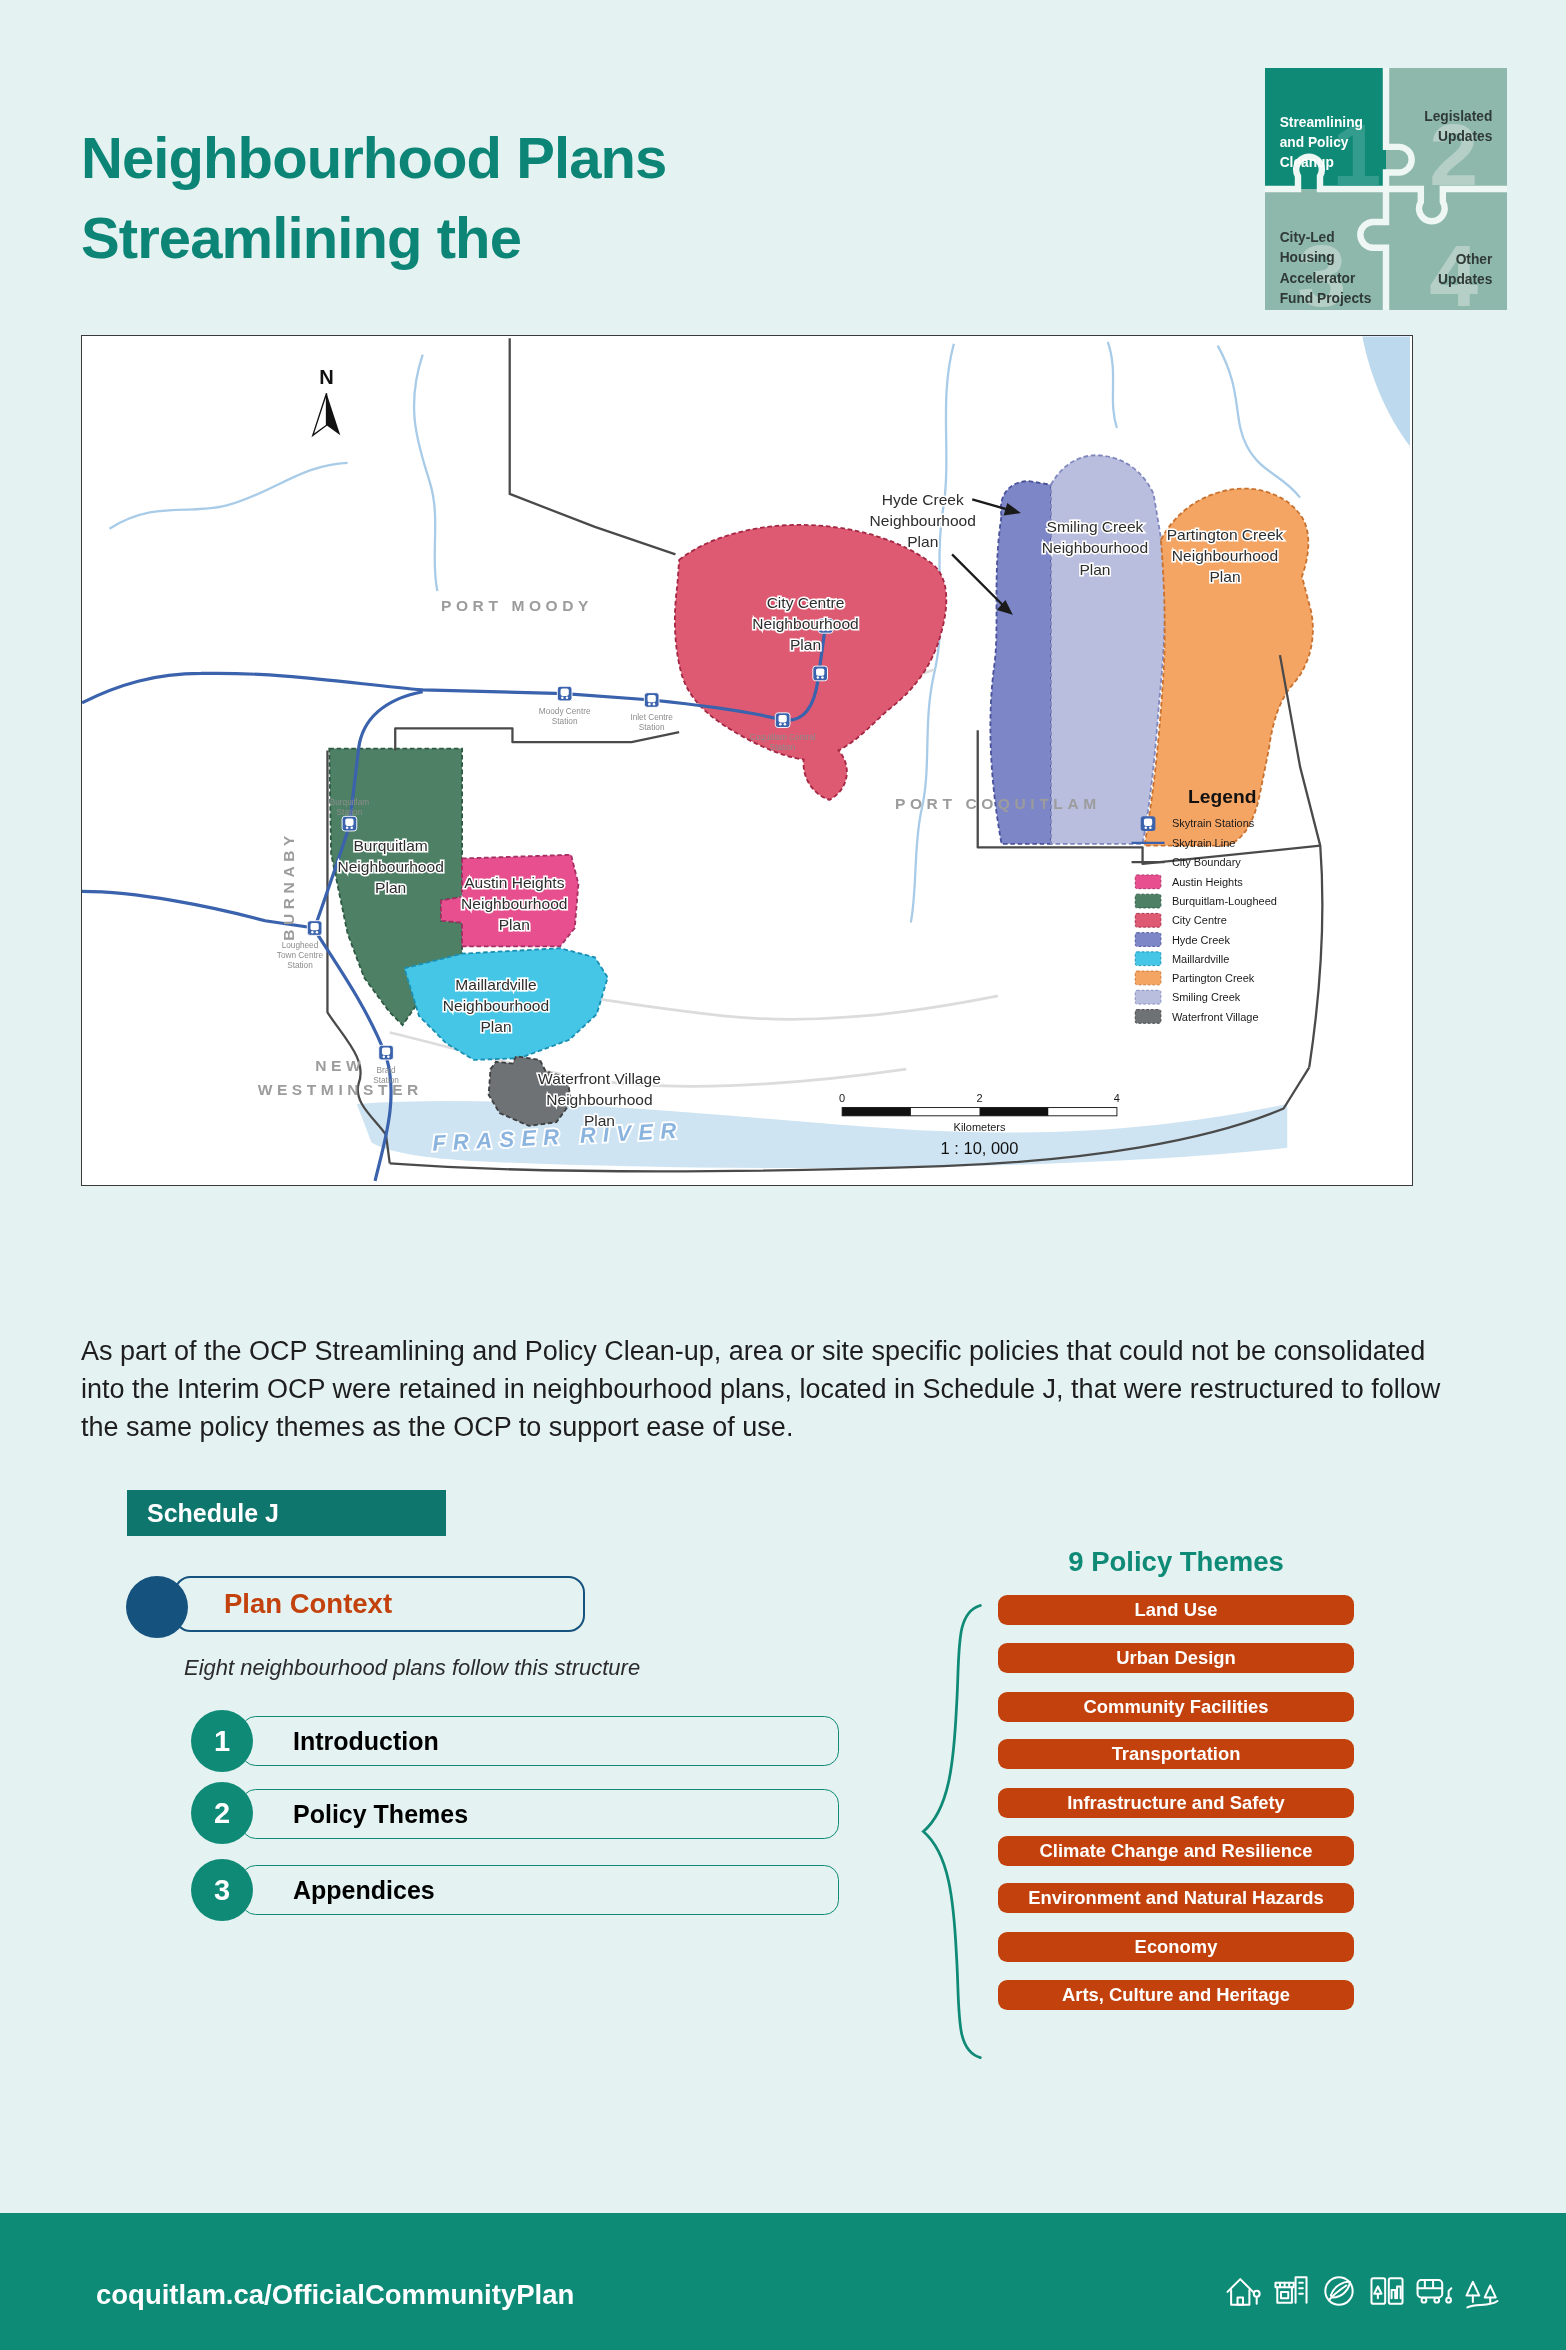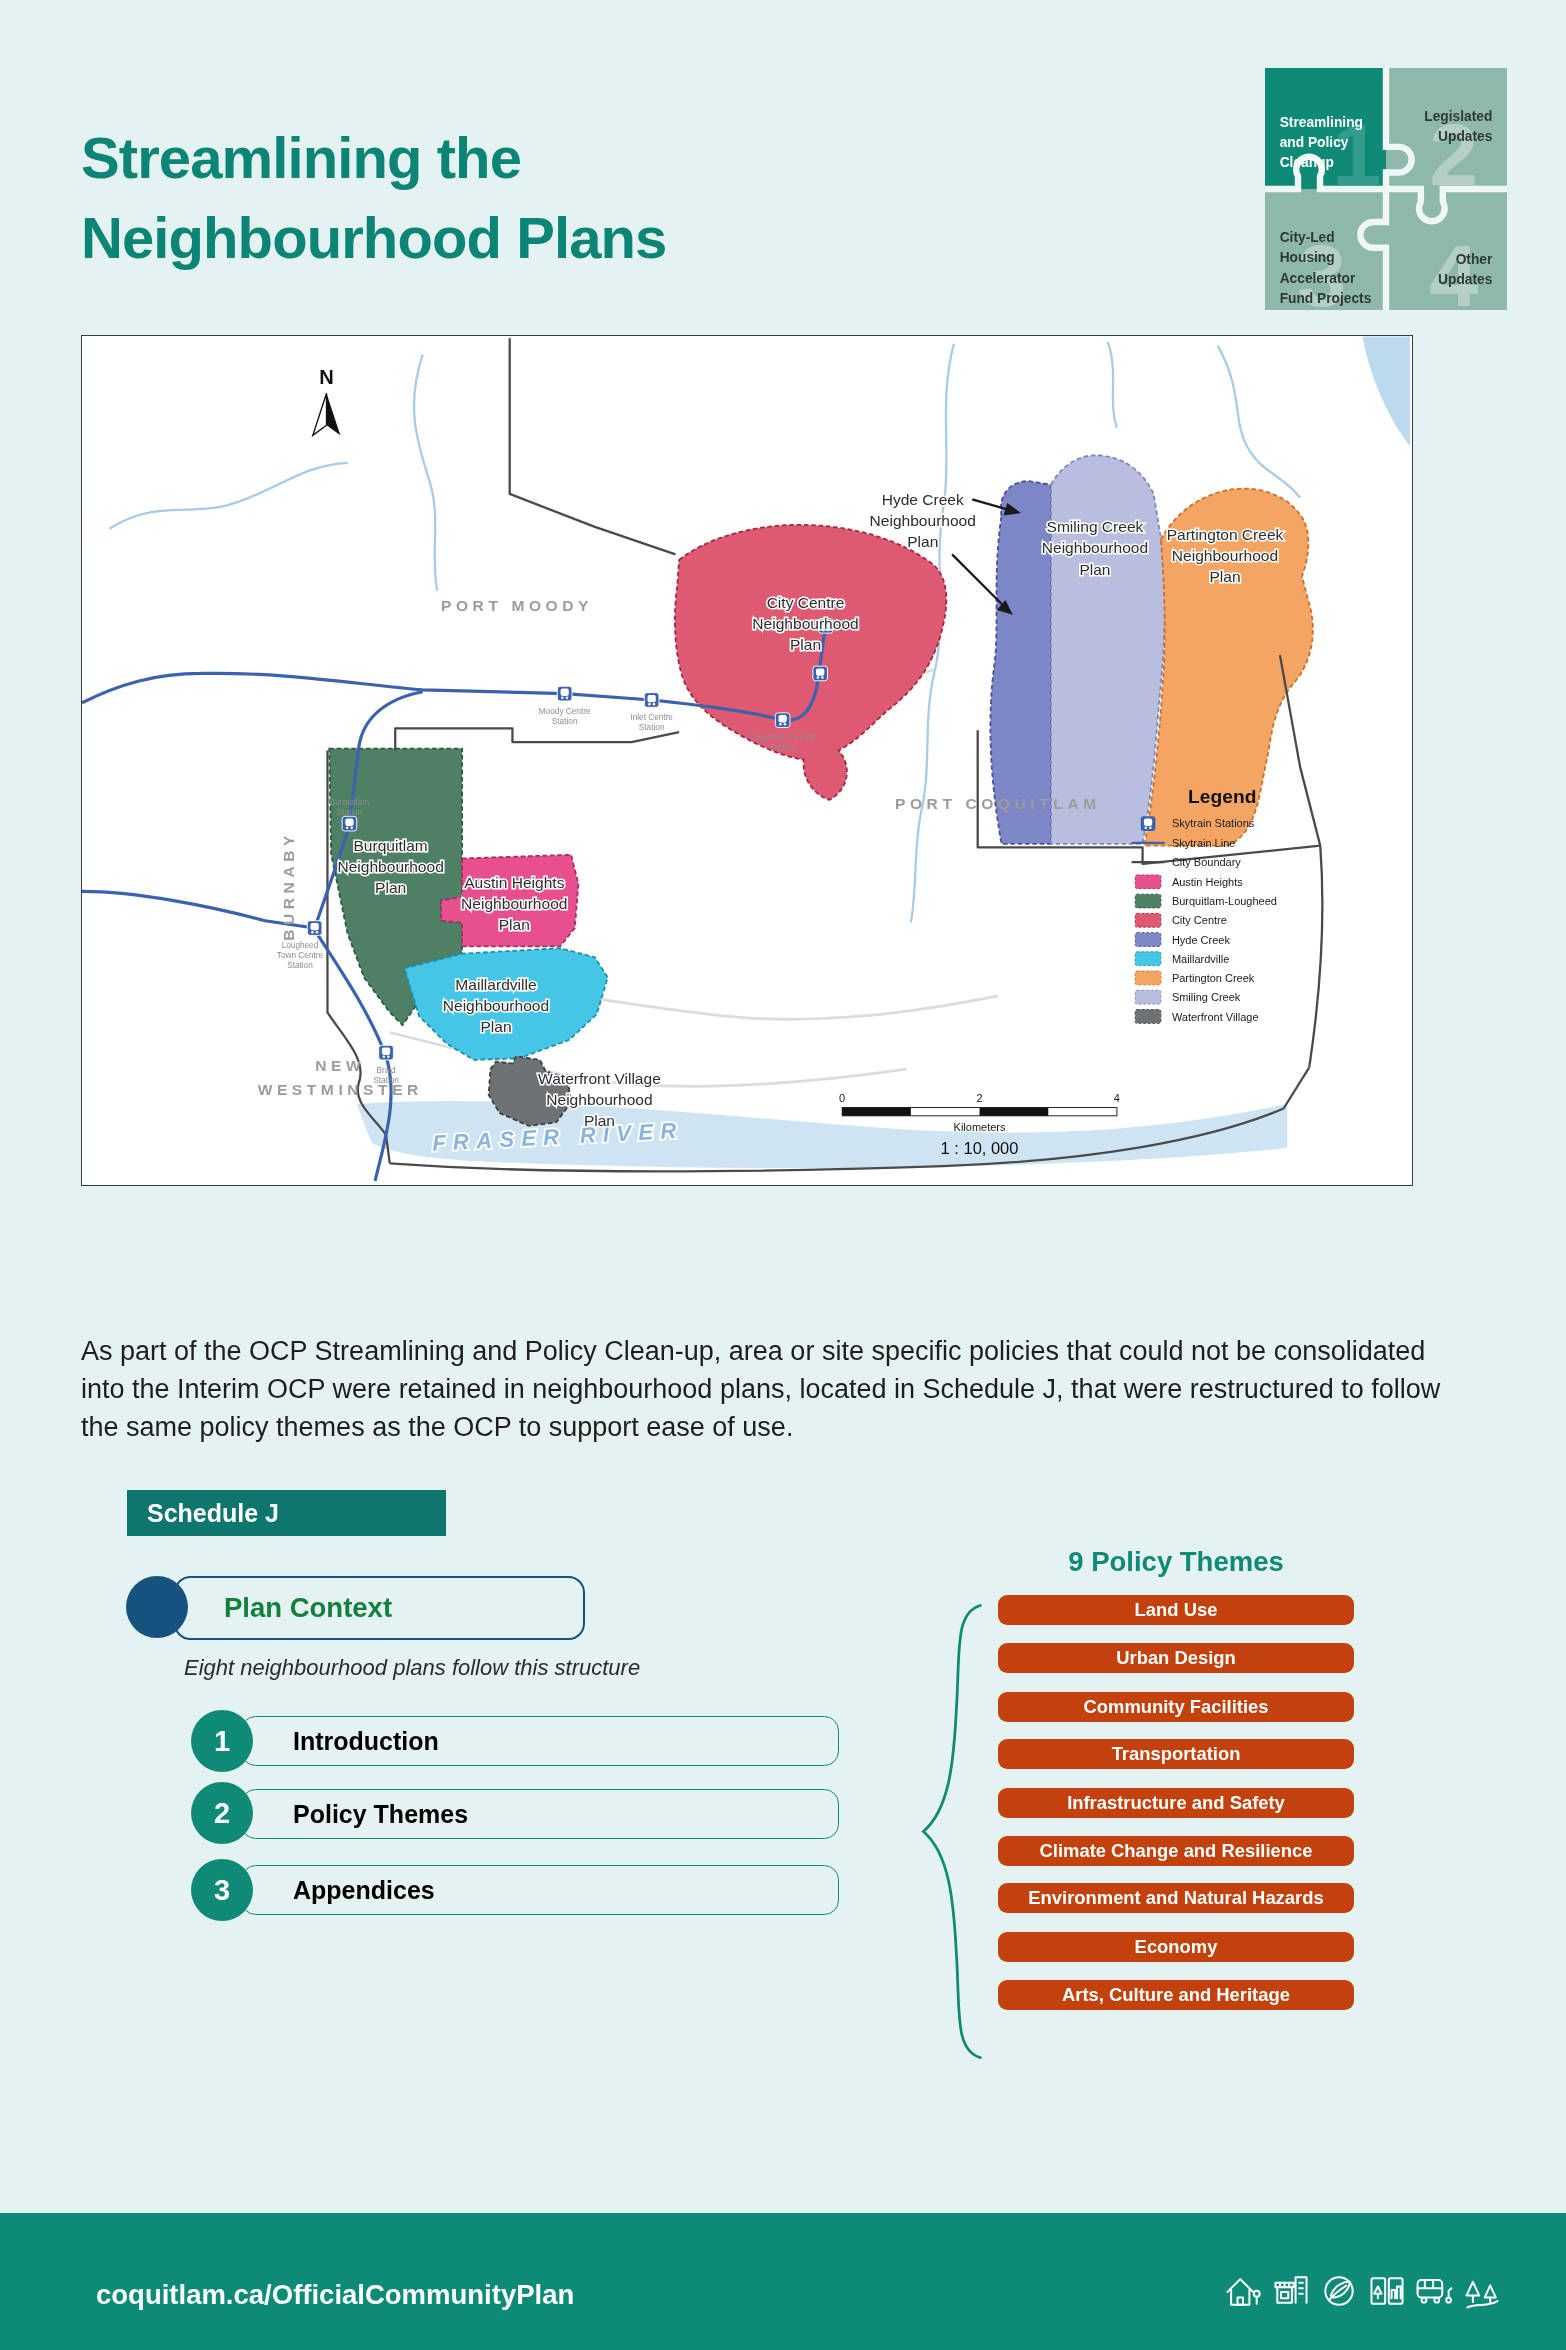--- a/index.html
+++ b/index.html
@@ -19,23 +19,23 @@
   .citylabel{font-weight:bold;font-size:17px;fill:#9c9c9c;letter-spacing:5px;text-anchor:middle;}
   .rl{font-size:17px;fill:#2d2d2d;stroke:#ffffff;stroke-width:3.5px;paint-order:stroke;text-anchor:middle;}
   .stlbl{font-size:9px;fill:#8d8d8d;text-anchor:middle;}
   .lgd{font-size:12px;fill:#1a1a1a;}
   .region{stroke-width:2;stroke-dasharray:5 3;}
   
   #body-text{left:81px;top:1300px;width:1377px;font-size:27px;line-height:38px;color:#1e1e1e;margin-top:32px;}
   
   #schedule-badge{left:127px;top:1490px;width:319px;height:46px;background:#0f766e;
       color:#fff;font-weight:bold;font-size:25px;display:flex;align-items:center;padding-left:20px;box-sizing:border-box;}
-  .ctx-box{left:174px;top:1576px;width:411px;height:64px;border:2.3px solid #15527e;border-radius:16.5px;
+  .ctx-box{left:174px;top:1576px;width:411px;height:56px;border:2.3px solid #15527e;border-radius:16.5px;
       display:flex;align-items:center;padding-left:48px;box-sizing:border-box;
-      color:#15803d;font-weight:bold;font-size:27.5px;}
+      color:#c2410c;font-weight:bold;font-size:27.5px;}
   .ctx-circle{left:126px;top:1576px;width:62px;height:62px;border-radius:50%;background:#15527e;}
   #subtitle{left:184px;top:1655px;font-style:italic;font-size:22px;color:#2b2b2b;}
   .item-box{left:241px;width:598px;height:50px;border:1.8px solid #0e8a76;border-radius:14.7px;
       display:flex;align-items:center;padding-left:51px;box-sizing:border-box;
       color:#000000;font-weight:bold;font-size:25px;}
   .item-circle{left:191px;width:62px;height:62px;border-radius:50%;background:#0e8a76;color:#fff;
       display:flex;align-items:center;justify-content:center;font-weight:bold;font-size:29px;}
   
   #themes-heading{left:998px;top:1546px;width:356px;text-align:center;
       color:#0e8a76;font-weight:bold;font-size:27.5px;}
@@ -43,22 +43,22 @@
       color:#fff;font-weight:bold;font-size:18.4px;display:flex;align-items:center;justify-content:center;}
   
   #footer{left:0;top:2213px;width:1567px;height:138px;background:#0d8b77;}
   #footer-url{left:96px;top:2279px;color:#fff;font-weight:bold;font-size:27.5px;}
   .ficon{top:2270px;width:42px;height:42px;}
 </style>
 </head>
 <body>
 
 <div class="abs" id="title">
+  <div>Neighbourhood Plans</div>
   <div>Streamlining the</div>
-  <div>Neighbourhood Plans</div>
 </div>
 
 <svg class="abs" id="puzzle" width="242" height="242" viewBox="0 0 264 264">
   <rect x="0" y="0" width="132" height="132" fill="#0e8a77"></rect>
   <rect x="132" y="0" width="132" height="132" fill="#8fb8ad"></rect>
   <rect x="0" y="132" width="132" height="132" fill="#8fb8ad"></rect>
   <rect x="132" y="132" width="132" height="132" fill="#8fb8ad"></rect>
   <text class="pz-num" x="100" y="128" text-anchor="middle" fill="rgba(255,255,255,0.16)">1</text>
   <text class="pz-num" x="206" y="128" text-anchor="middle" fill="#b5cfc6">2</text>
   <text class="pz-num" x="62" y="260" text-anchor="middle" fill="#b5cfc6">3</text>

